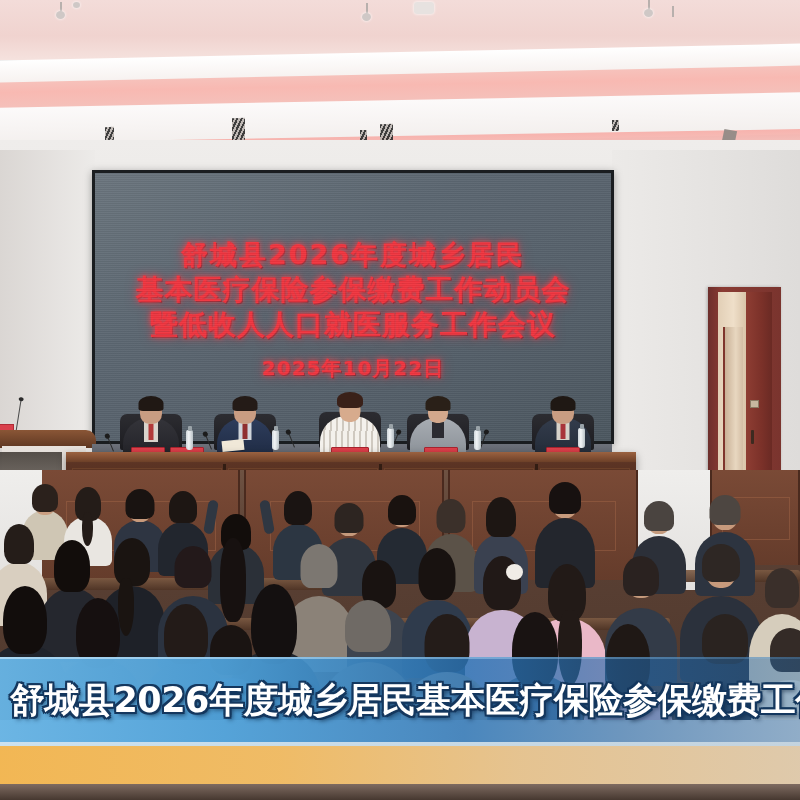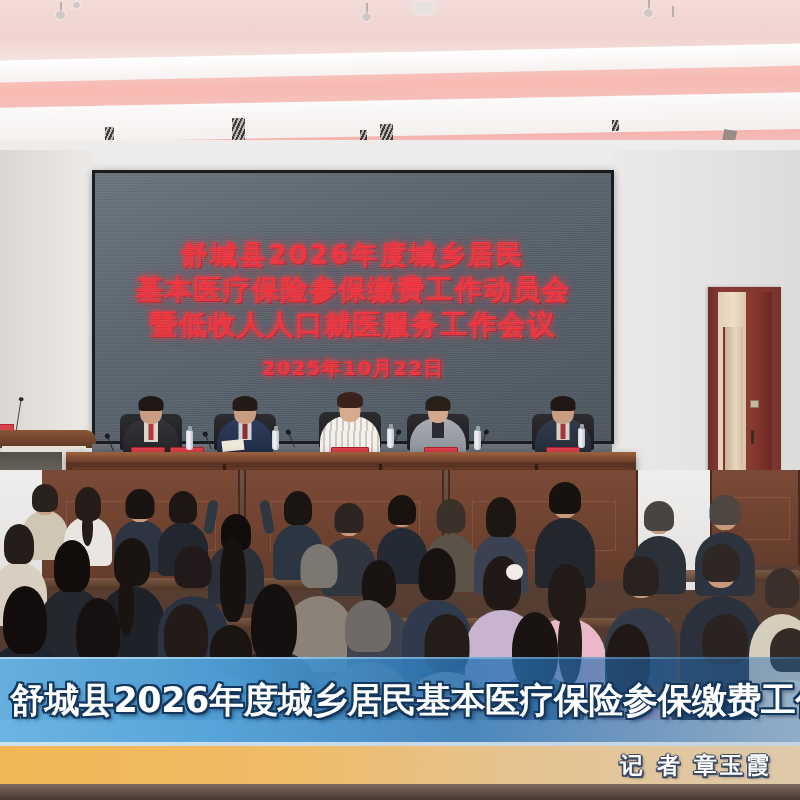--- a/index.html
+++ b/index.html
@@ -573,18 +573,15 @@
   </div>
 
   <div class="lower-blue">
     <div class="lower-blue-topline"></div>
   </div>
   <div class="headline">
     <span>舒城县2026年度城乡居民基本医疗保险参保缴费工作动员会召开</span>
   </div>
   <div class="lower-gap"></div>
   <div class="lower-yellow"></div>
-  <div class="reporter">
-    <span>记 者  章玉霞</span>
-  </div>
   <div class="bottom-strip2"></div>
 
 </div>
 
 </body></html>

